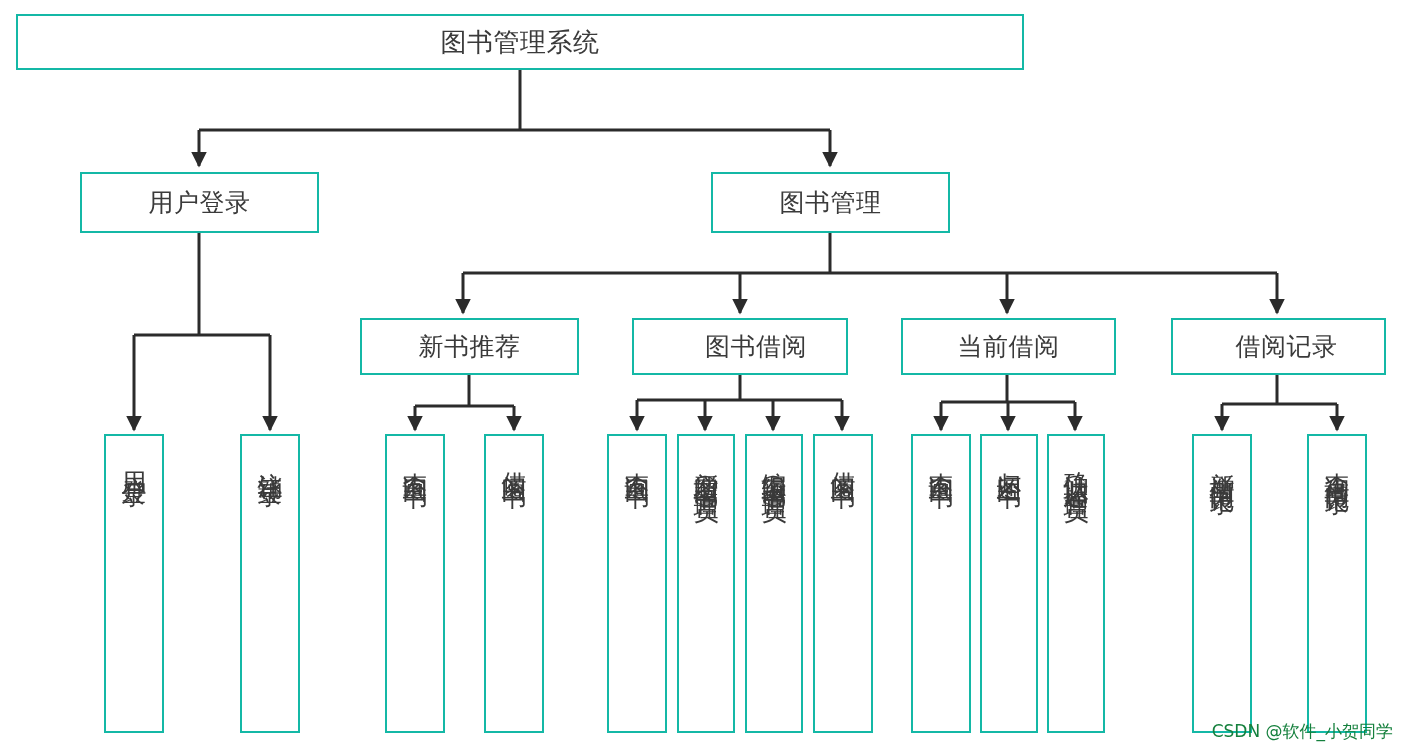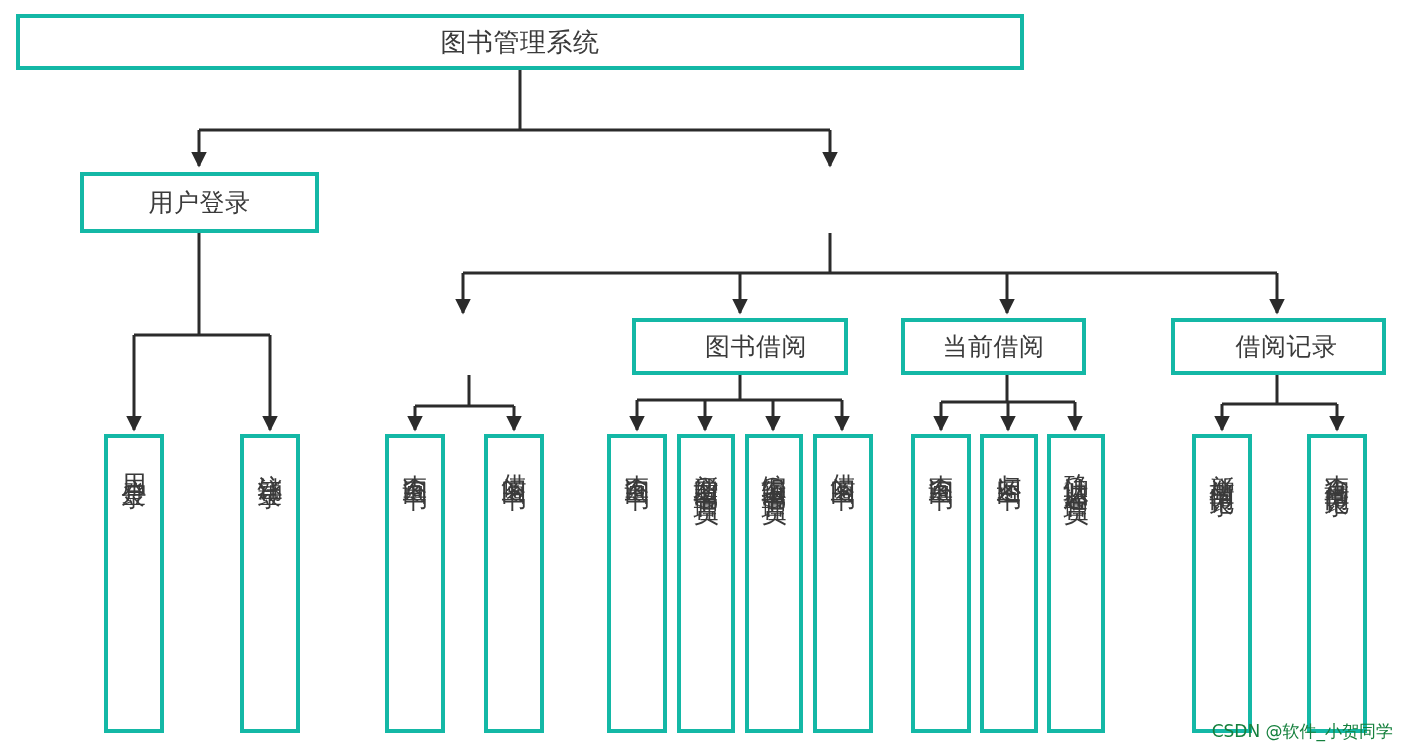--- a/index.html
+++ b/index.html
@@ -19,21 +19,21 @@
     position:absolute;
     left:0; top:0;
     width:1405px;
     height:747px;
     pointer-events:none;
   }
   .node{
     position:absolute;
     box-sizing:border-box;
     background:#ffffff;
-    border:4px solid #14b8a6;
+    border:2px solid #14b8a6;
     display:flex;
     align-items:center;
     justify-content:center;
     color:#3a3a3a;
   }
   .node .label{
     color:#3a3a3a;
     line-height:1.0;
     white-space:nowrap;
   }
@@ -126,27 +126,33 @@
   </svg>
 
   <div class="node horiz root" style="left:16px; top:14px; width:1008px; height:56px;">
     <span class="label">图书管理系统</span>
   </div>
 
   <div class="node horiz" style="left:80px; top:172px; width:239px; height:61px;">
     <span class="label">用户登录</span>
   </div>
 
-
+  <div class="node horiz" style="left:711px; top:172px; width:239px; height:61px;">
+    <span class="label">图书管理</span>
+  </div>
+
+  <div class="node horiz" style="left:360px; top:318px; width:219px; height:57px;">
+    <span class="label">新书推荐</span>
+  </div>
 
   <div class="node horiz" style="left:632px; top:318px; width:216px; height:57px;padding-left:32px;">
     <span class="label">图书借阅</span>
   </div>
 
-  <div class="node horiz" style="left:901px; top:318px; width:185px; height:57px;">
+  <div class="node horiz" style="left:901px; top:318px; width:215px; height:57px;">
     <span class="label">当前借阅</span>
   </div>
 
   <div class="node horiz" style="left:1171px; top:318px; width:215px; height:57px;padding-left:16px;">
     <span class="label">借阅记录</span>
   </div>
 
   <div class="node vert" style="left:104px; top:434px; width:60px; height:299px;">
     <span class="label">用户登录</span>
   </div>

